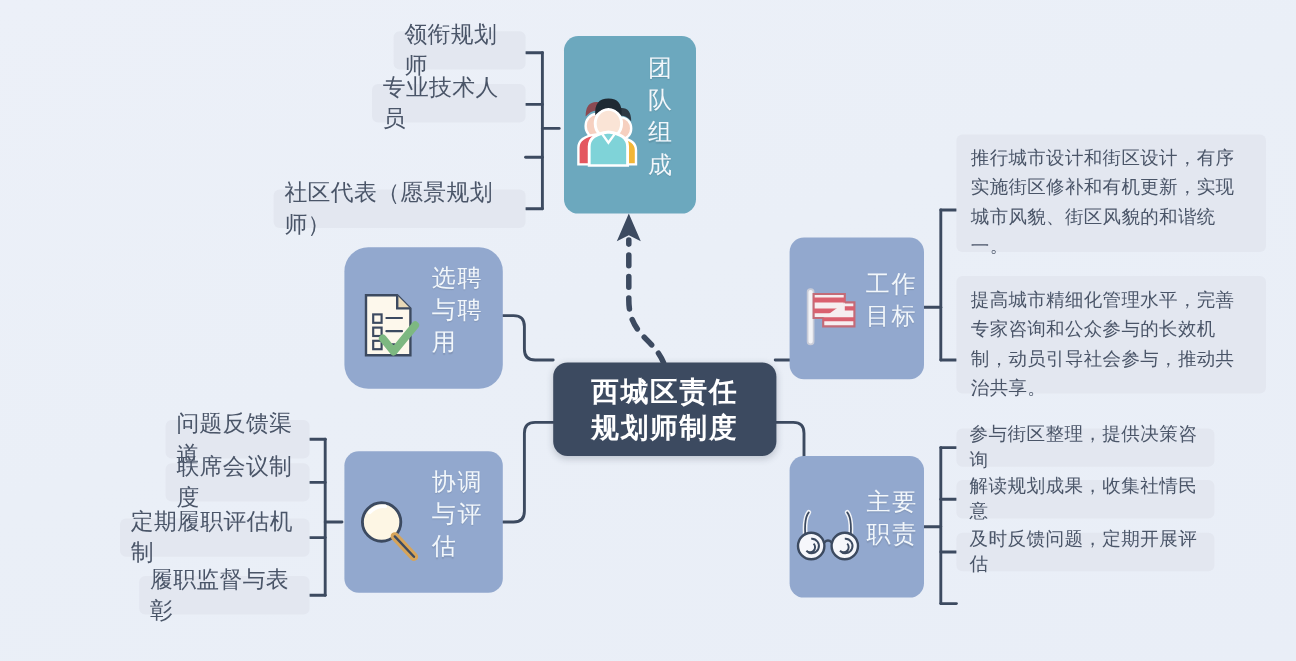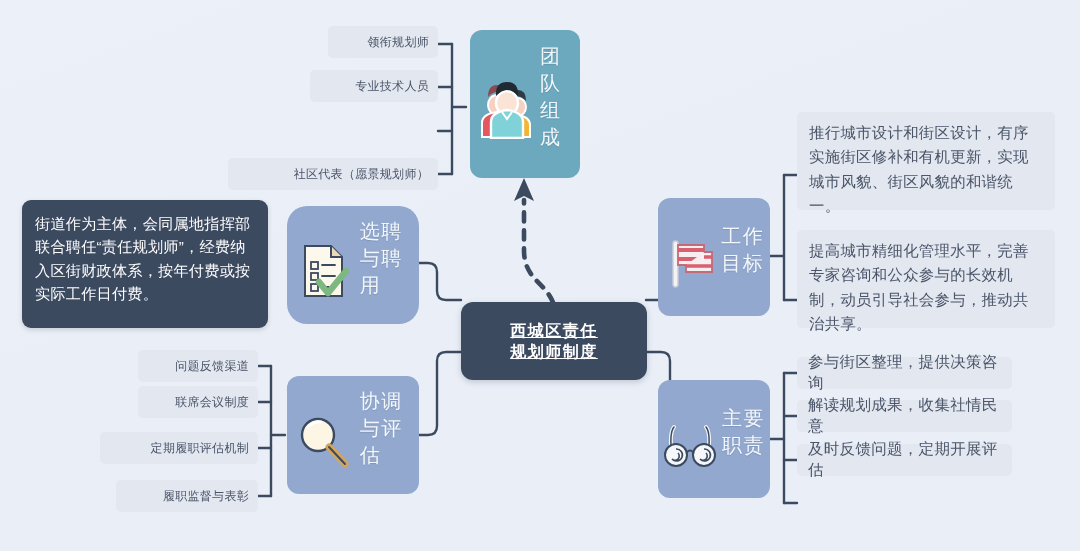--- a/index.html
+++ b/index.html
@@ -44,25 +44,24 @@
   #center-node {
     position: absolute;
     background: #3c4a60;
     border-radius: 12px;
     display: flex; align-items: center; justify-content: center;
     text-align: center;
     box-shadow: 0 2px 6px rgba(40,50,70,.22);
   }
   #center-node .ctext {
     color: #ffffff;
-    font-size: 16px;
+    font-size: 23px;
     font-weight: 700;
     line-height: 1.32;
     letter-spacing: 1.5px;
-    text-decoration: underline;
   }
 
   
   #note-box {
     position: absolute;
     background: #3c4a60;
     border-radius: 9px;
     box-sizing: border-box;
     padding: 12px 13px 11px 13px;
     color: #fdfdfe;
@@ -77,21 +76,21 @@
     position: absolute;
     background: #e3e7f0;
     border-radius: 5px;
     box-sizing: border-box;
     color: #4a5568;
     display: flex;
     align-items: center;
     letter-spacing: .3px;
   }
   .pill.small {
-    font-size: 12px;
+    font-size: 19px;
     padding: 4px 9px;
     justify-content: flex-end;
   }
   .pill.right {
     font-size: 15.5px;
     padding: 5px 11px;
     justify-content: center;
   }
   .pill.block {
     font-size: 15.4px;
@@ -150,23 +149,20 @@
     <path d="M524,178 L534,201 L524,196 L514,201 Z" fill="#3c4a60"></path>
   </svg>
 
   <div id="center-node" style="left:461px; top:302px; width:186px; height:78px;">
     <div class="ctext">
       <div>西城区责任</div>
       <div>规划师制度</div>
     </div>
   </div>
 
-  <div id="note-box" style="left:22px; top:200px; width:246px; height:128px;">
-    <span>街道作为主体，会同属地指挥部联合聘任“责任规划师”，经费纳入区街财政体系，按年付费或按实际工作日付费。</span>
-  </div>
 
   <div class="node" style="left:470px; top:30px; width:110px; height:148px; background:#6ca8be;">
     <div class="node-icon">
       <svg width="70" height="58" viewBox="0 0 70 58">
 
         <path d="M18,24 a9,10 0 1,1 18,0 a9,10 0 1,1 -18,0" fill="#f6d0c0" stroke="#fff" stroke-width="2"></path>
         <path d="M18,16 q9,-10 18,0 q0,-12 -9,-12 q-9,0 -9,12" fill="#8b4a52"></path>
         <path d="M12,56 v-14 q0,-9 15,-11 q15,2 15,11 v14 z" fill="#e4575f" stroke="#fff" stroke-width="2"></path>
 
         <path d="M40,26 a8,9 0 1,1 16,0 a8,9 0 1,1 -16,0" fill="#f6d0c0" stroke="#fff" stroke-width="2"></path>

